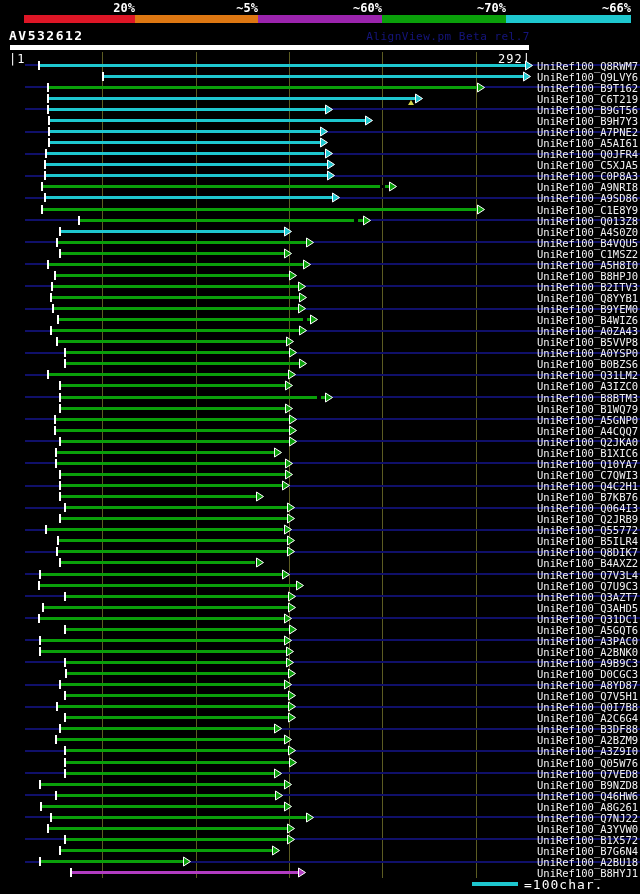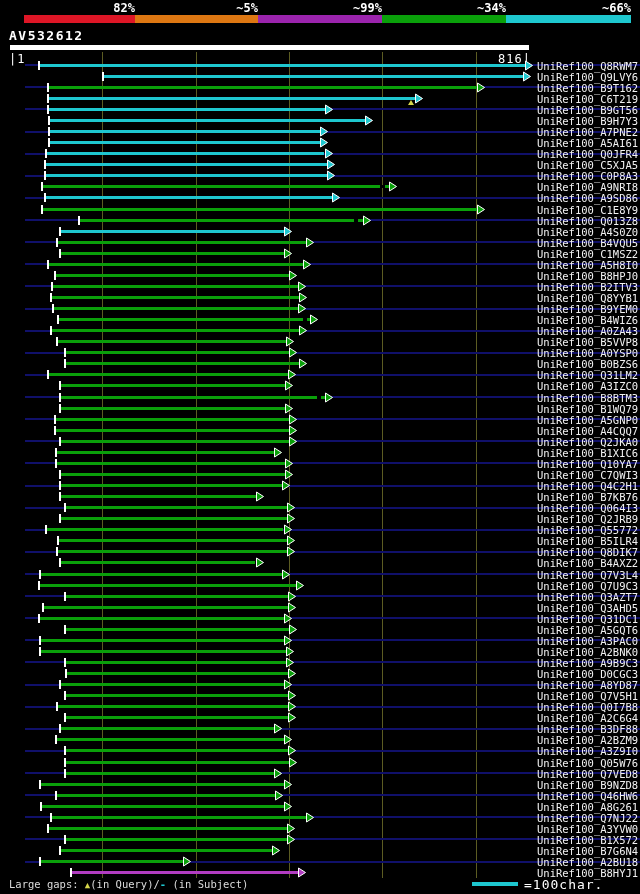--- a/index.html
+++ b/index.html
@@ -17,36 +17,36 @@
   .legend-left .yellow{color:#d6d64a;font-size:9px;}
   .legend-left .cyan{color:#1ec7cf;font-weight:bold;}
   .legend-line{left:472px;top:882px;width:46px;height:4px;background:#1ec7cf;z-index:6;}
   .legend-scale-text{left:524px;top:877px;font:13px "DejaVu Sans Mono",monospace;letter-spacing:1px;color:#fff;z-index:6;}
 </style>
 </head>
 <body>
 
 <div class="screen">
   <div class="abs qid">AV532612</div>
+  <div class="abs wm">AlignView.pm Beta rel.7</div>
   <div class="abs qbar"></div>
   <div class="abs ruler-start">|1</div>
-  <div class="abs ruler-end">816|</div>
+  <div class="abs ruler-end">292|</div>
 
-  <div class="abs legend-left"><span>Large gaps: </span><span class="yellow">▲</span><span>(in Query)/</span><span class="cyan">-</span><span> (in Subject)</span></div>
 
   <div class="abs legend-line"></div>
   <div class="abs legend-scale-text">=100char.</div>
 <div style="position: absolute; left: 24px; top: 15px; width: 111px; height: 8px; background: rgb(222, 22, 38);"></div>
-    <div style="position: absolute; left: 63px; top: 1px; width: 72px; text-align: right; font: bold 12px &quot;DejaVu Sans Mono&quot;, monospace; color: rgb(255, 255, 255);">82%</div>
+    <div style="position: absolute; left: 63px; top: 1px; width: 72px; text-align: right; font: bold 12px &quot;DejaVu Sans Mono&quot;, monospace; color: rgb(255, 255, 255);">20%</div>
     <div style="position: absolute; left: 135px; top: 15px; width: 123px; height: 8px; background: rgb(221, 119, 18);"></div>
     <div style="position: absolute; left: 186px; top: 1px; width: 72px; text-align: right; font: bold 12px &quot;DejaVu Sans Mono&quot;, monospace; color: rgb(255, 255, 255);">~5%</div>
     <div style="position: absolute; left: 258px; top: 15px; width: 124px; height: 8px; background: rgb(155, 36, 173);"></div>
-    <div style="position: absolute; left: 310px; top: 1px; width: 72px; text-align: right; font: bold 12px &quot;DejaVu Sans Mono&quot;, monospace; color: rgb(255, 255, 255);">~99%</div>
+    <div style="position: absolute; left: 310px; top: 1px; width: 72px; text-align: right; font: bold 12px &quot;DejaVu Sans Mono&quot;, monospace; color: rgb(255, 255, 255);">~60%</div>
     <div style="position: absolute; left: 382px; top: 15px; width: 124px; height: 8px; background: rgb(10, 160, 10);"></div>
-    <div style="position: absolute; left: 434px; top: 1px; width: 72px; text-align: right; font: bold 12px &quot;DejaVu Sans Mono&quot;, monospace; color: rgb(255, 255, 255);">~34%</div>
+    <div style="position: absolute; left: 434px; top: 1px; width: 72px; text-align: right; font: bold 12px &quot;DejaVu Sans Mono&quot;, monospace; color: rgb(255, 255, 255);">~70%</div>
     <div style="position: absolute; left: 506px; top: 15px; width: 125px; height: 8px; background: rgb(30, 199, 207);"></div>
     <div style="position: absolute; left: 559px; top: 1px; width: 72px; text-align: right; font: bold 12px &quot;DejaVu Sans Mono&quot;, monospace; color: rgb(255, 255, 255);">~66%</div>
     <div style="position: absolute; left: 102.4px; top: 52px; width: 1px; height: 826px; background: rgb(92, 92, 34);"></div>
     <div style="position: absolute; left: 195.7px; top: 52px; width: 1px; height: 826px; background: rgb(92, 92, 34);"></div>
     <div style="position: absolute; left: 289.1px; top: 52px; width: 1px; height: 826px; background: rgb(92, 92, 34);"></div>
     <div style="position: absolute; left: 382.4px; top: 52px; width: 1px; height: 826px; background: rgb(92, 92, 34);"></div>
     <div style="position: absolute; left: 475.7px; top: 52px; width: 1px; height: 826px; background: rgb(92, 92, 34);"></div>
     <div style="position: absolute; left: 25px; top: 64.2px; width: 615px; height: 2px; background: rgb(16, 16, 106); z-index: 1;"></div>
     <div style="position: absolute; left: 38.9px; top: 63.7px; width: 486.3px; height: 3px; background: rgb(30, 199, 207); z-index: 3;"></div>
     <div style="position: absolute; left: 37.9px; top: 60.7px; width: 2px; height: 9px; background: rgb(255, 255, 255); z-index: 4;"></div>

